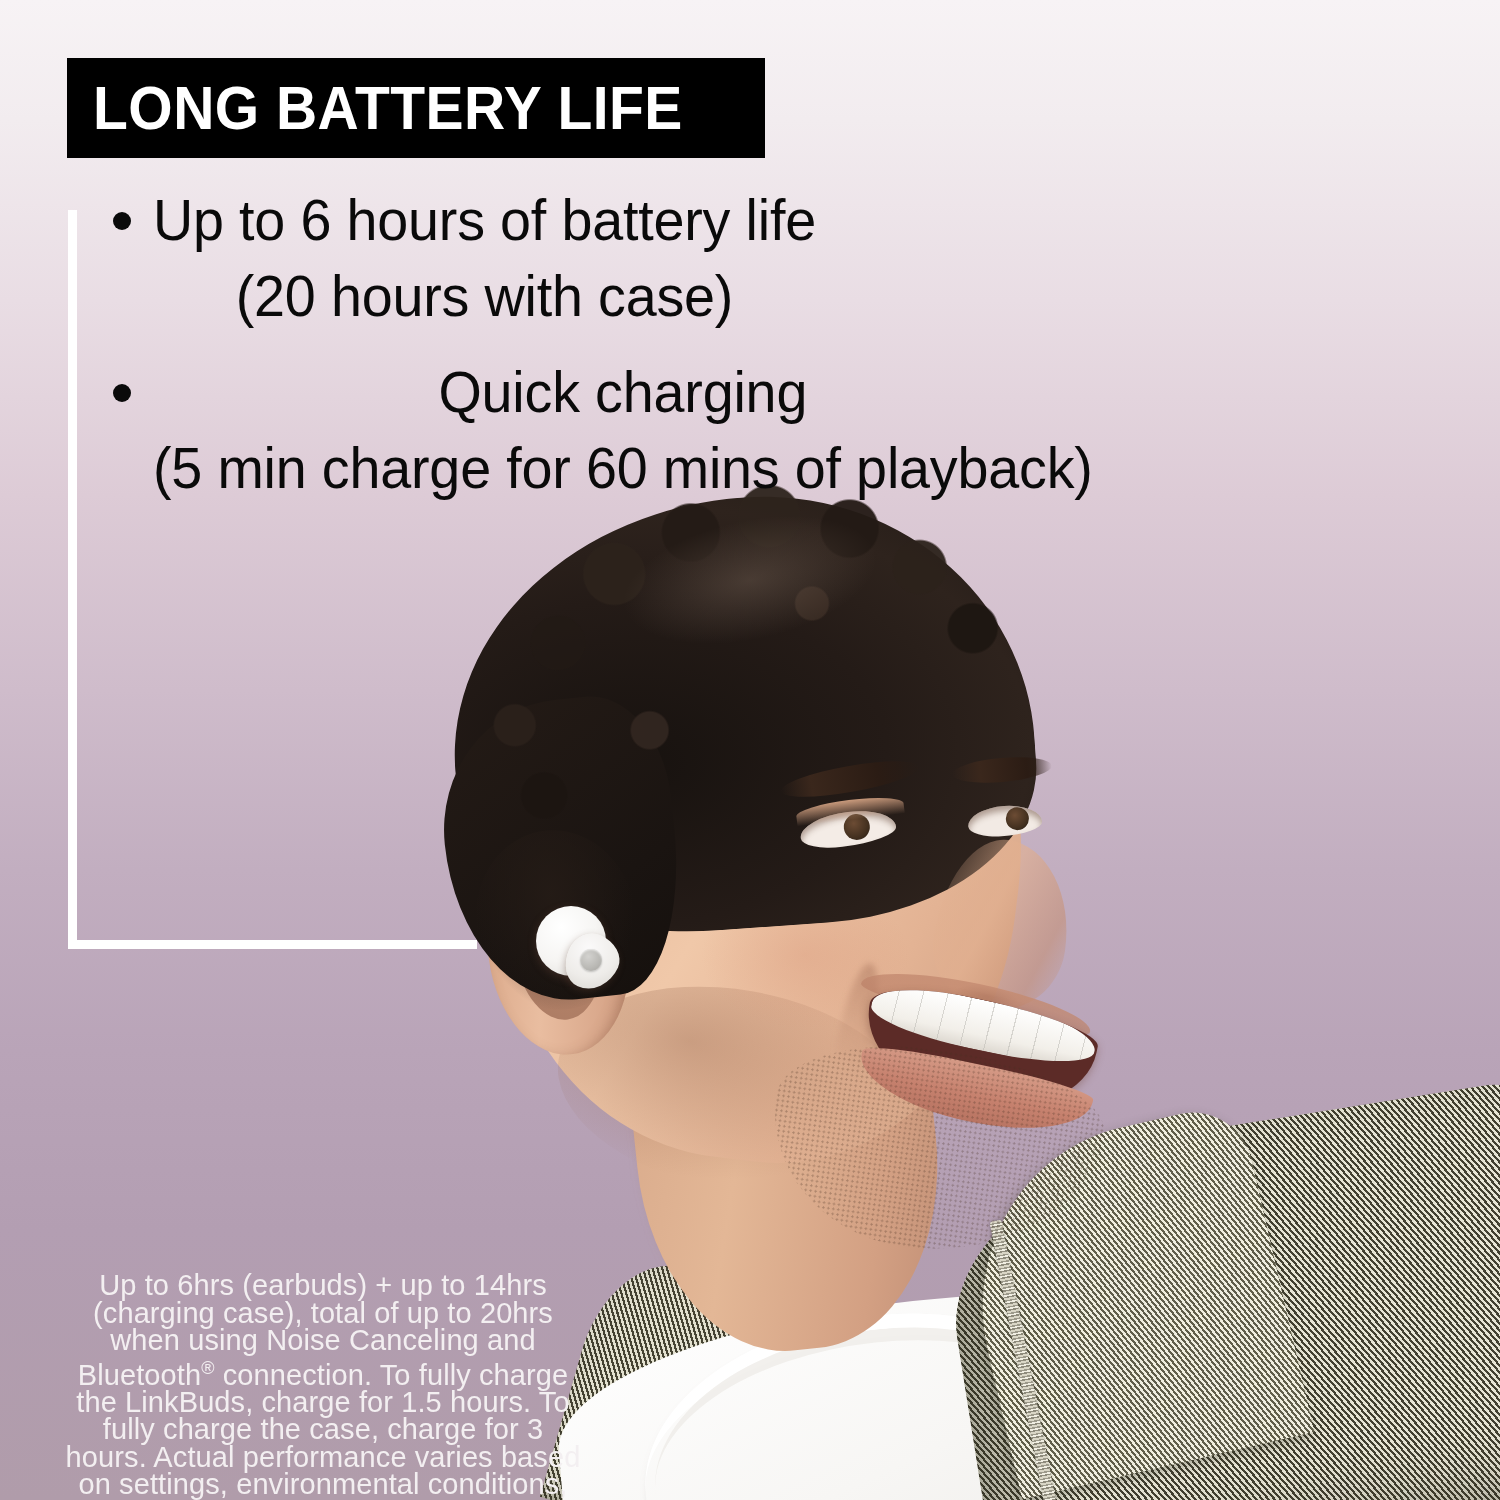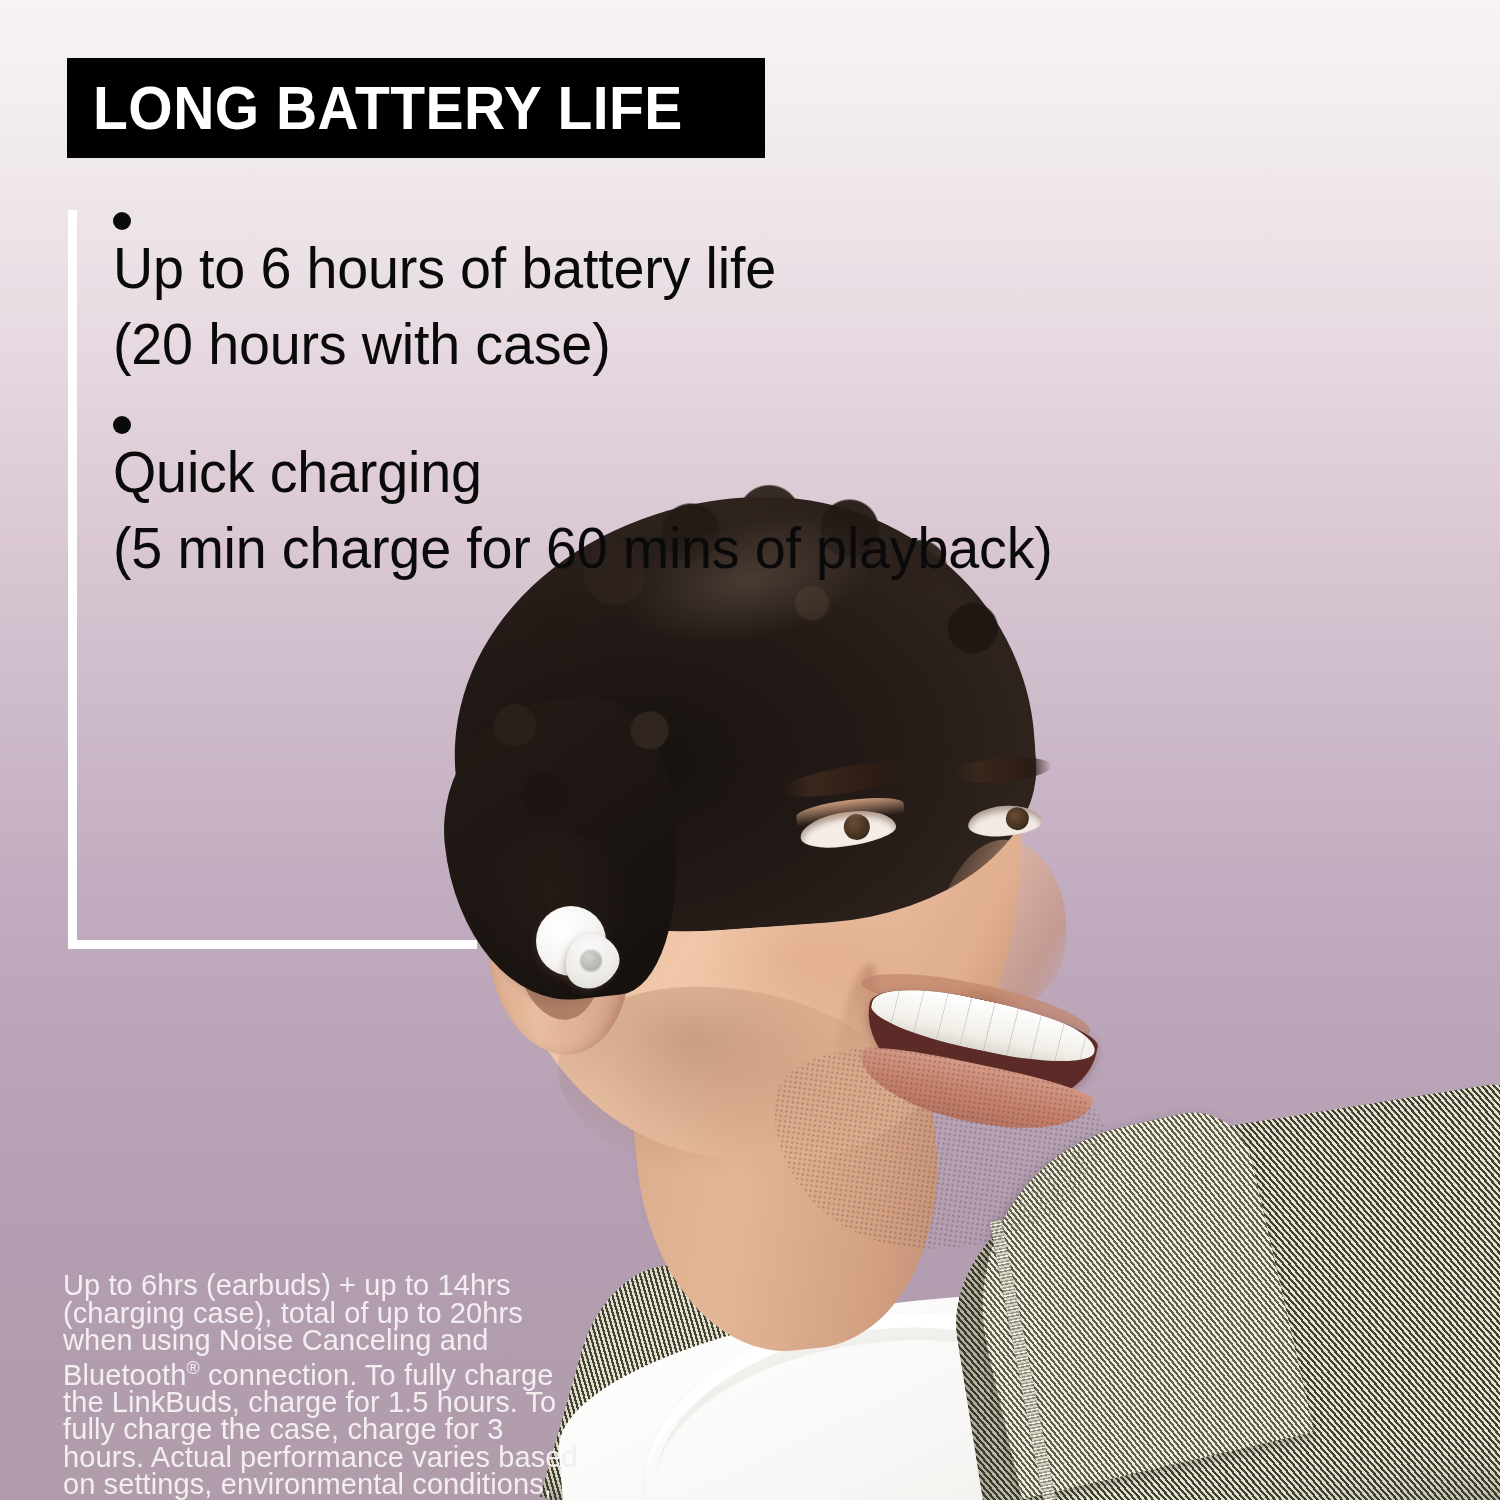--- a/index.html
+++ b/index.html
@@ -389,21 +389,21 @@
   .bud-button {
     position: absolute;
     left: 580px; top: 949px;
     width: 22px; height: 22px;
     border-radius: 50%;
     background: radial-gradient(circle at 38% 34%, #d3d2cf 0%, #b9b8b4 60%, #a3a19d 100%);
     box-shadow: inset 0 1px 2px rgba(255,255,255,.7), 0 1px 2px rgba(0,0,0,.2);
   }
 
   
-  #overlay { position: absolute; left: 0; top: 0; width: 1500px; height: 1401px; }
+  #overlay { position: absolute; left: 0; top: 0; width: 1500px; height: 1401px; text-align: center; }
 
   .title-bar {
     position: absolute;
     left: 67px; top: 58px;
     width: 698px; height: 100px;
     background: #000000;
     display: flex;
     align-items: center;
   }
   .title-text {
@@ -425,23 +425,22 @@
     width: 1230px;
   }
   .bullet-row {
     display: flex;
     align-items: flex-start;
     color: #0a0a0a;
     font-family: "Liberation Sans Narrow", "Liberation Sans", sans-serif;
     font-size: 58px;
     line-height: 76px;
     letter-spacing: -0.2px;
-    flex-direction: column;
-  }
-  .bullet-row + .bullet-row { margin-top: 4px; }
+  }
+  .bullet-row + .bullet-row { margin-top: 20px; }
   .bullet-dot {
     flex: 0 0 auto;
     width: 18px; height: 18px;
     background: #0a0a0a;
     border-radius: 50%;
     margin: 30px 22px 0 0;
   }
   .bullet-lines { display: flex; flex-direction: column; }
   .bullet-lines span { white-space: nowrap; transform: scaleX(.96); transform-origin: left center; }
 

